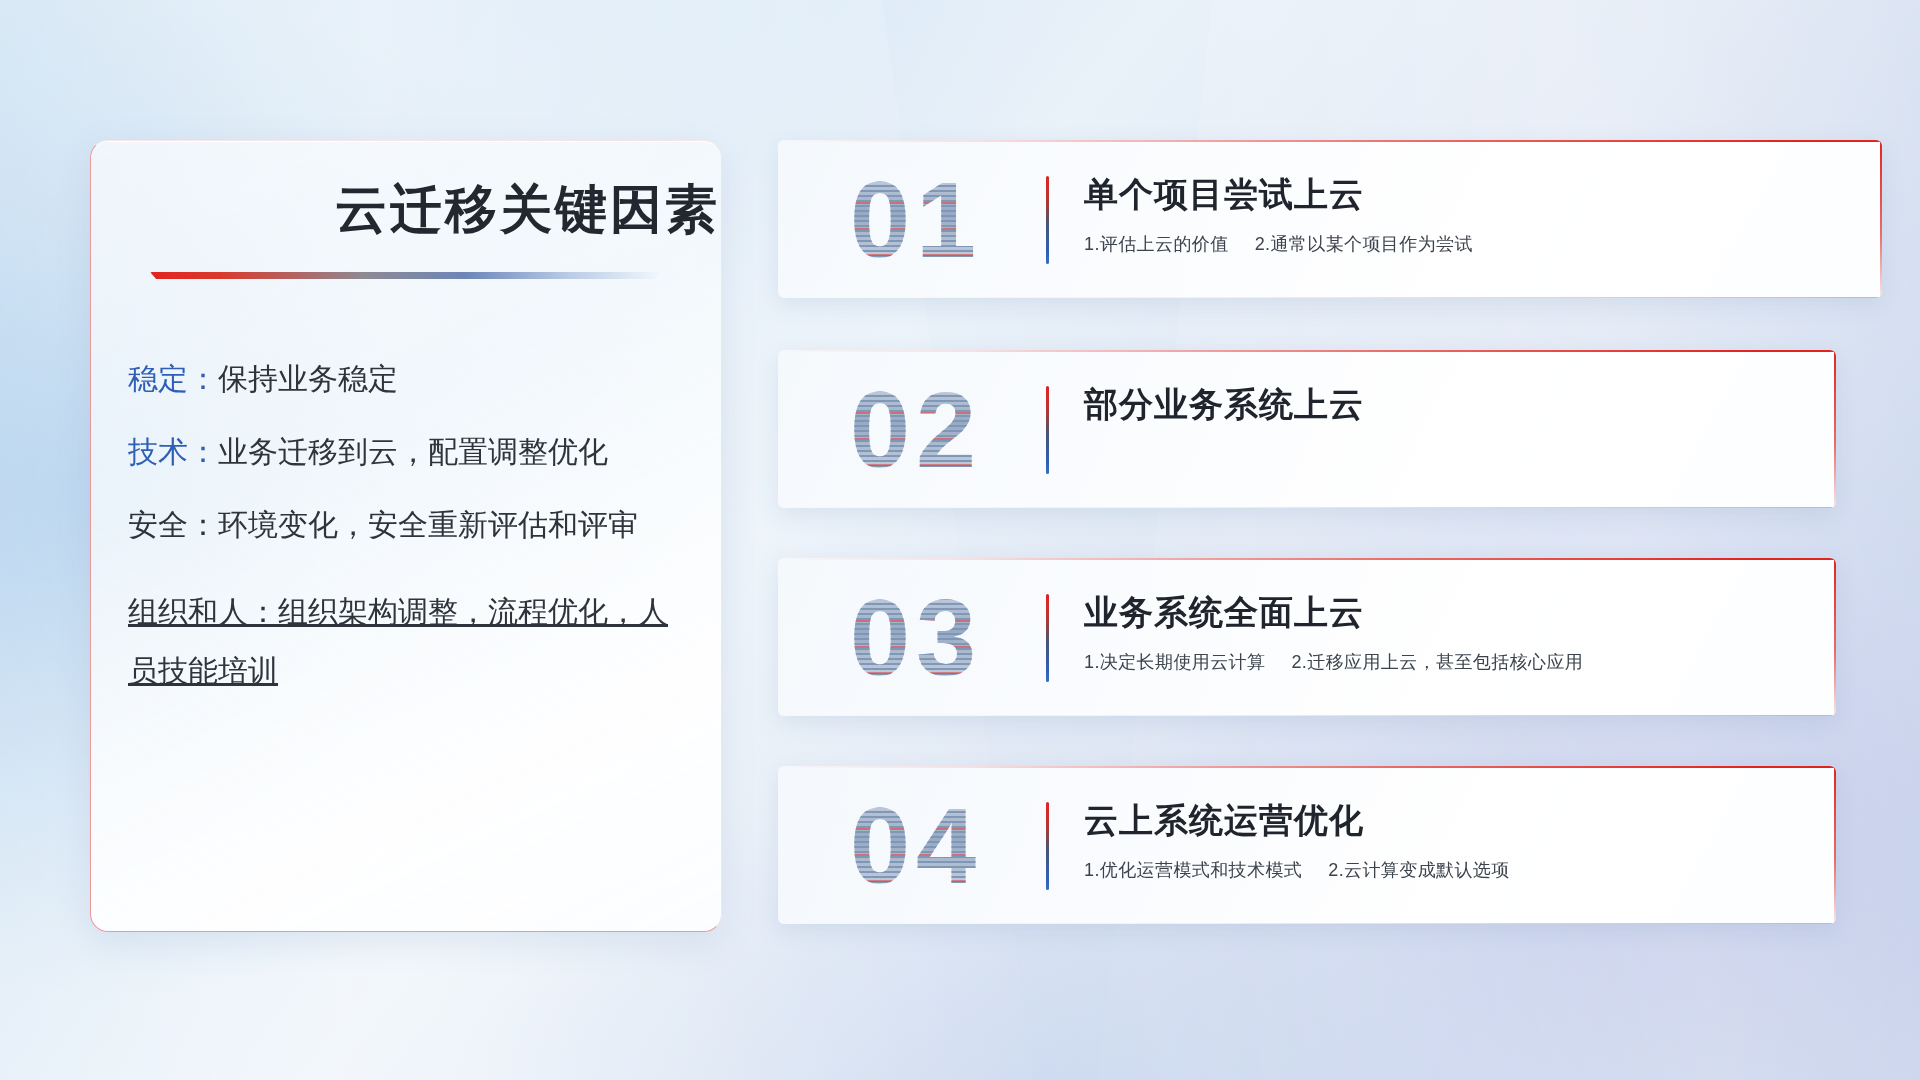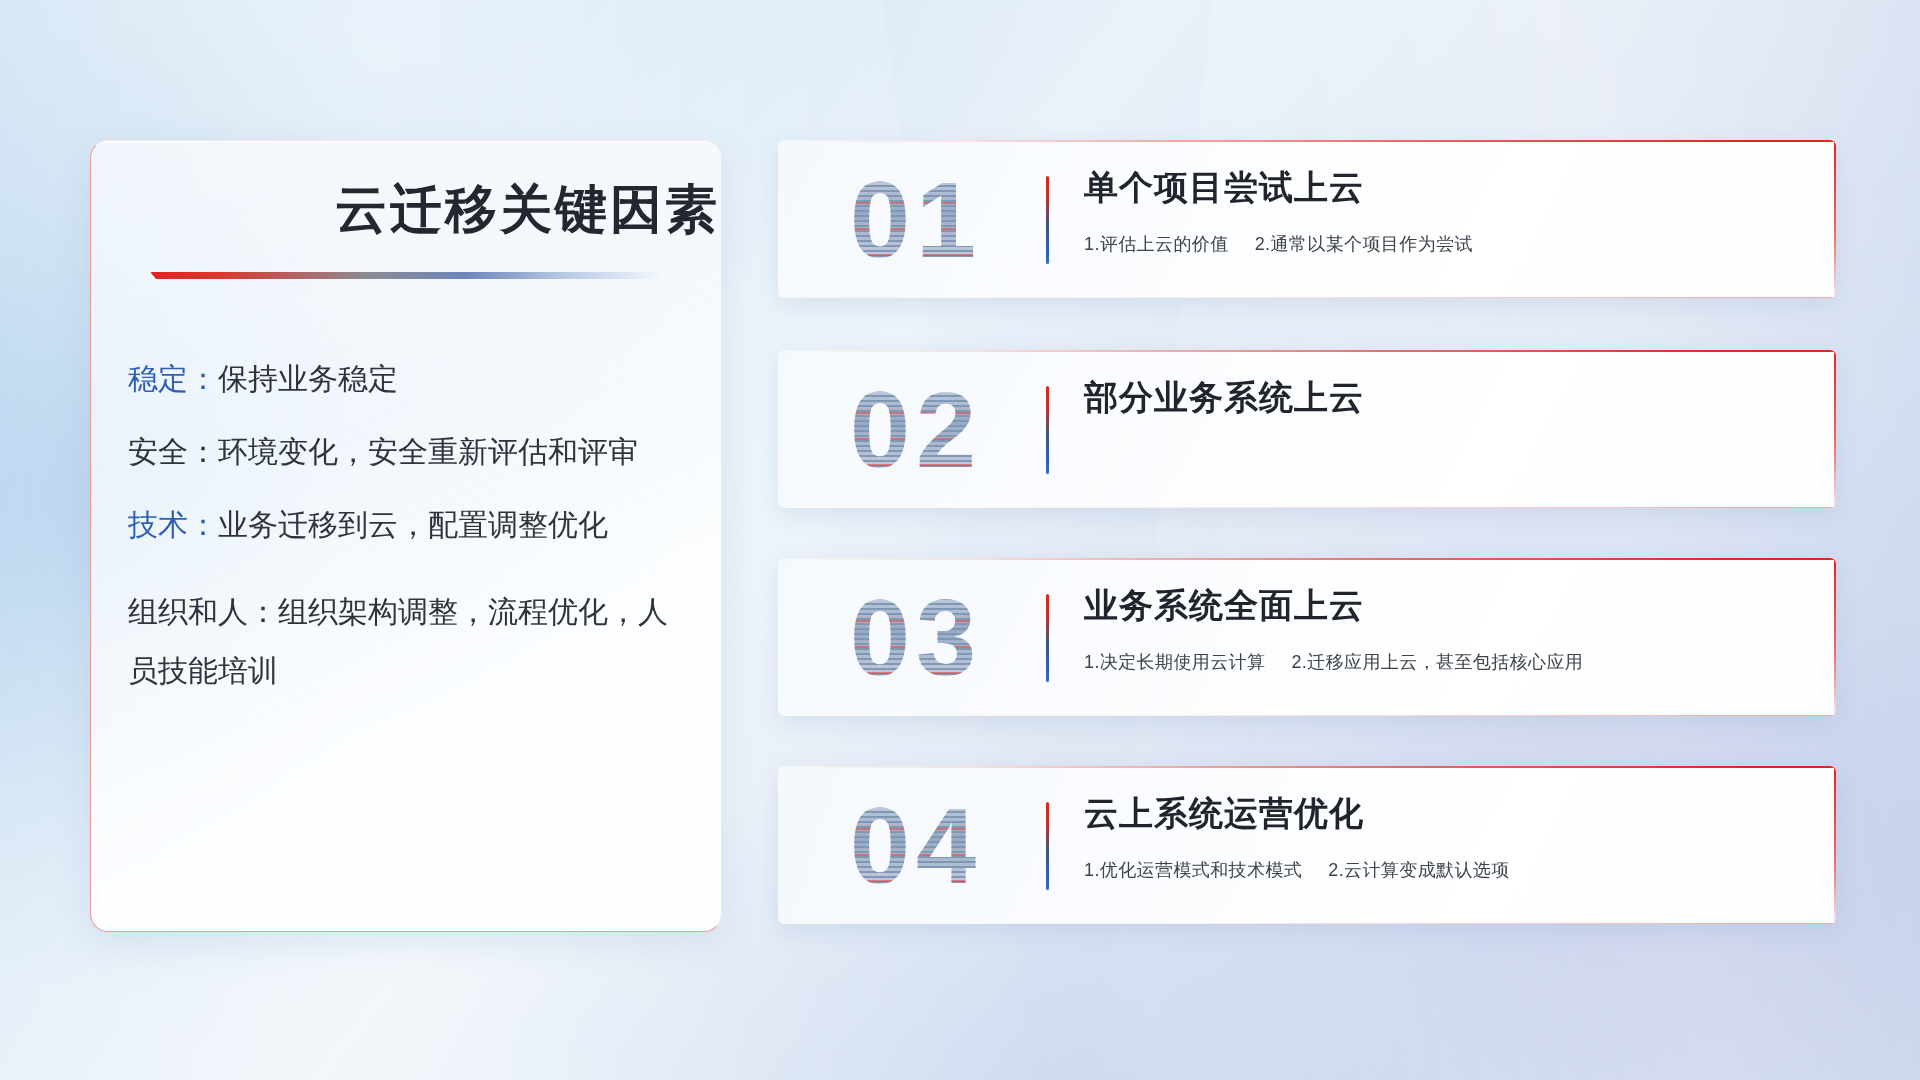--- a/index.html
+++ b/index.html
@@ -119,20 +119,21 @@
   .left-row {
     font-size: 30px;
     line-height: 1.0;
     margin-bottom: 43px;
     white-space: nowrap;
     color: #2f343c;
   }
   .left-row.wrapped {
     white-space: normal;
     line-height: 1.95;
+    text-decoration: underline;
   }
   .row-label {
     font-weight: 400;
   }
   .row-label.accent { color: #2f5fb4; }
   .row-label.plain  { color: #2f343c; }
   .row-text { color: #2f343c; }
 
   
   .stage-card {
@@ -160,21 +161,21 @@
     background: linear-gradient(180deg, #e2241f 0%, rgba(226,60,55,0.75) 60%, rgba(243,178,178,0.30) 100%);
   }
   .stage-card .bottom-rule {
     position: absolute;
     left: 0; bottom: 0;
     width: 100%;
     height: 1px;
     background: linear-gradient(90deg, rgba(255,255,255,0) 0%, rgba(240,170,170,0.18) 40%, rgba(226,60,55,0.45) 100%);
   }
 
-  .card-1 { top: 140px; }
+  .card-1 { top: 140px; padding-left: 46px; }
   .card-2 { top: 350px; }
   .card-3 { top: 558px; }
   .card-4 { top: 766px; }
 
   
   .stage-number {
     position: absolute;
     left: 38px;
     top: 10px;
     width: 200px;
@@ -232,21 +233,21 @@
     top: 36px;
     width: 3px;
     height: 88px;
     background: linear-gradient(180deg, #e2241f 0%, #b8342f 26%, #45566f 54%, #2f5fb4 86%, #3a6ec0 100%);
     border-radius: 2px;
   }
 
   .stage-title {
     position: absolute;
     left: 306px;
-    top: 25px;
+    top: 32px;
     font-size: 34px;
     font-weight: 700;
     letter-spacing: 1px;
     color: #20252d;
     white-space: nowrap;
   }
   .stage-sub {
     position: absolute;
     left: 306px;
     top: 92px;
@@ -270,25 +271,25 @@
     <div id="left-title-rule"></div>
 
     <div id="left-list">
 
       <div class="left-row">
         <span class="row-label accent">稳定：</span><span class="row-text">保持业务稳定</span>
       </div>
 
 
       <div class="left-row">
+        <span class="row-label accent">技术：</span><span class="row-text">业务迁移到云，配置调整优化</span>
+      </div>
+
+      <div class="left-row">
         <span class="row-label plain">安全：</span><span class="row-text">环境变化，安全重新评估和评审</span>
-      </div>
-
-      <div class="left-row">
-        <span class="row-label accent">技术：</span><span class="row-text">业务迁移到云，配置调整优化</span>
       </div>
 
       <div class="left-row wrapped">
         <span class="row-label plain">组织和人：</span><span class="row-text">组织架构调整，流程优化，人员技能培训</span>
       </div>
 
     </div>
 
     <div class="stage-card card-1">
       <div class="top-rule"></div>

